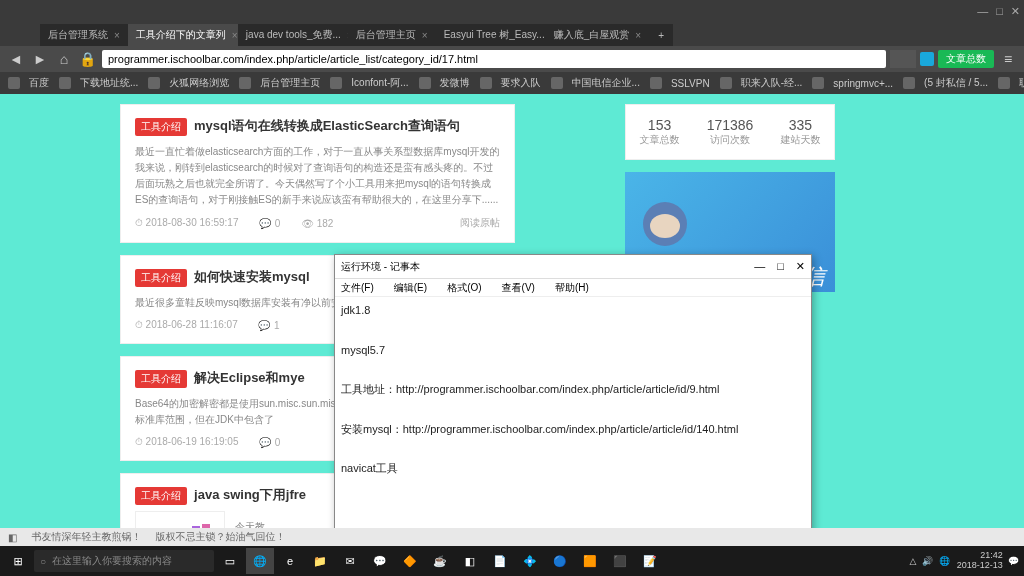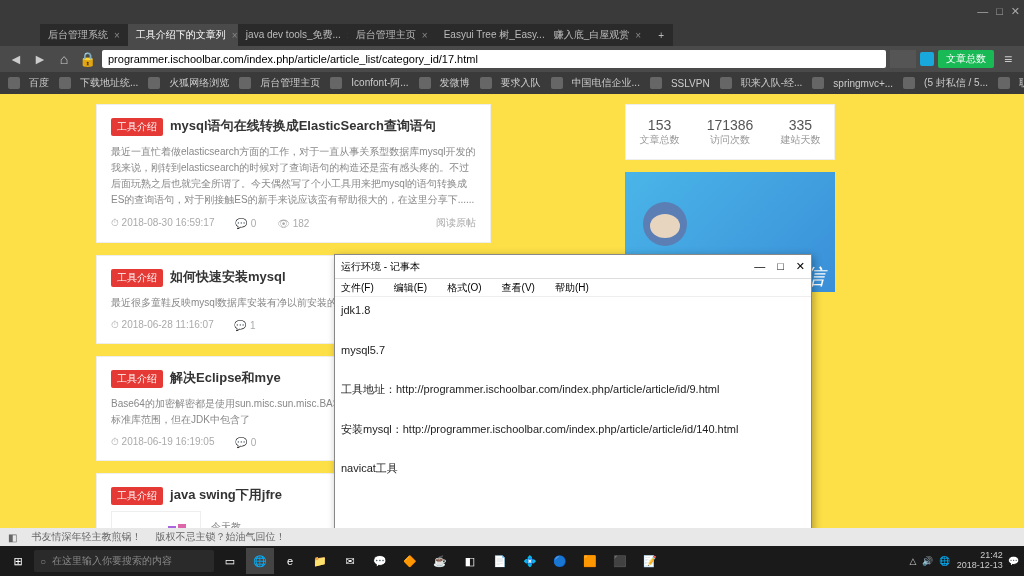--- a/index.html
+++ b/index.html
@@ -11,21 +11,21 @@
 .btab.active{background:#4a4a4a;color:#fff}
 .btab .tclose{margin-left:6px;color:#888}
 .urlbar{background:#4a4a4a;height:26px;display:flex;align-items:center;padding:0 6px;gap:4px}
 .navbtn{width:20px;height:20px;color:#ccc;display:flex;align-items:center;justify-content:center;font-size:14px}
 .urlinput{flex:1;background:#fff;height:18px;border:none;padding:0 6px;font-size:11px;border-radius:2px}
 .urlsuffix{background:#555;width:26px;height:18px}
 .gbtn{background:#19b955;color:#fff;padding:2px 8px;font-size:10px;border-radius:2px}
 .bookmarks{background:#3a3a3a;height:22px;display:flex;align-items:center;padding:0 8px;gap:10px}
 .bm{color:#ccc;font-size:10px;display:flex;align-items:center;gap:9px;white-space:nowrap}
 .bm .ic{width:12px;height:12px;background:#666;border-radius:2px}
-.content{background:#fde047;height:460px;position:relative;padding:10px 0 0 96px;overflow:hidden}
+.content{background:#5eead4;height:460px;position:relative;padding:10px 0 0 120px;overflow:hidden}
 .article{background:#fff;width:395px;padding:12px 14px;margin-bottom:12px;border:1px solid #eee}
 .tag{background:#e53935;color:#fff;font-size:10px;padding:2px 6px;display:inline-block;border-radius:2px}
 .atitle{font-size:13px;font-weight:bold;color:#333;display:inline;margin-left:4px}
 .adesc{color:#888;font-size:10px;line-height:1.6;margin:8px 0}
 .ameta{color:#aaa;font-size:10px;display:flex;gap:21px;align-items:center}
 .chartbox{width:90px;height:60px;float:left;margin-right:10px;position:relative;border:1px solid #eee;padding:4px}
 .bar{width:8px;position:absolute;bottom:4px}
 .sidebar{position:absolute;left:625px;top:10px;width:210px}
 .stats{background:#fff;display:flex;justify-content:space-around;padding:12px 0;border:1px solid #eee}
 .stat{text-align:center}

